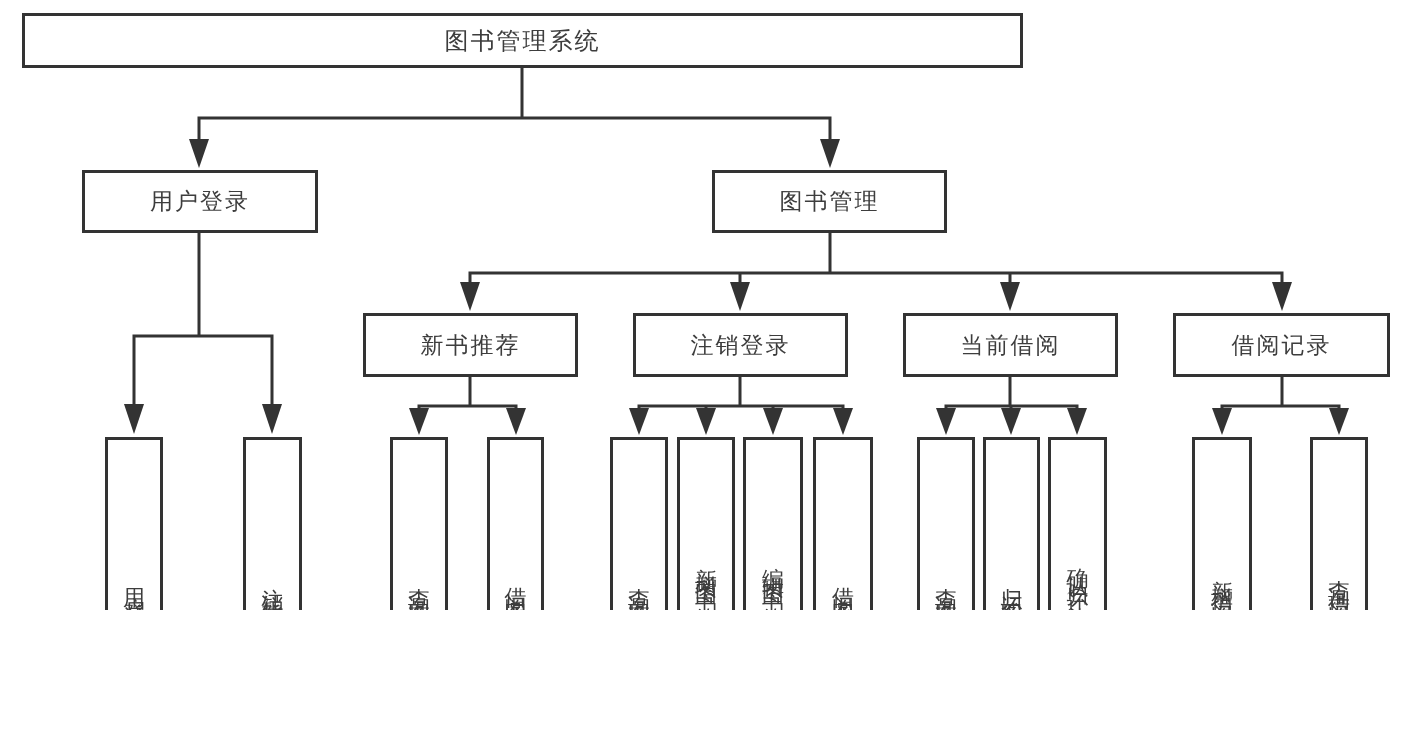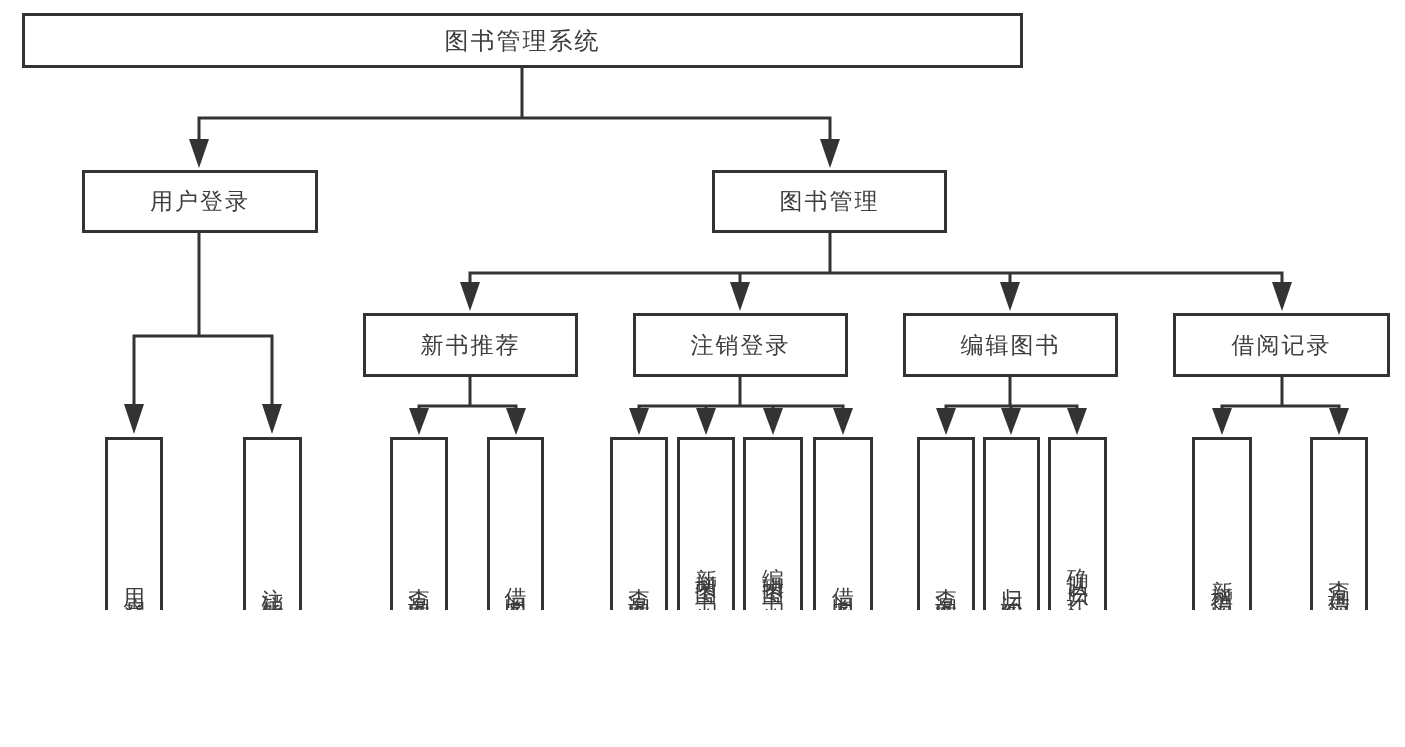--- a/index.html
+++ b/index.html
@@ -98,21 +98,21 @@
     <span class="h-label">图书管理</span>
   </div>
 
   <div class="box" style="left:363px;top:313px;width:215px;height:64px">
     <span class="h-label">新书推荐</span>
   </div>
   <div class="box" style="left:633px;top:313px;width:215px;height:64px">
     <span class="h-label">注销登录</span>
   </div>
   <div class="box" style="left:903px;top:313px;width:215px;height:64px">
-    <span class="h-label">编辑图书</span>
+    <span class="h-label">当前借阅</span>
   </div>
   <div class="box" style="left:1173px;top:313px;width:217px;height:64px">
     <span class="h-label">借阅记录</span>
   </div>
 
   <div class="box" style="left:105px;top:437px;width:58px;height:298px">
     <span class="v-label">用户登录</span>
   </div>
   <div class="box" style="left:243px;top:437px;width:59px;height:298px">
     <span class="v-label">注销登录</span>

